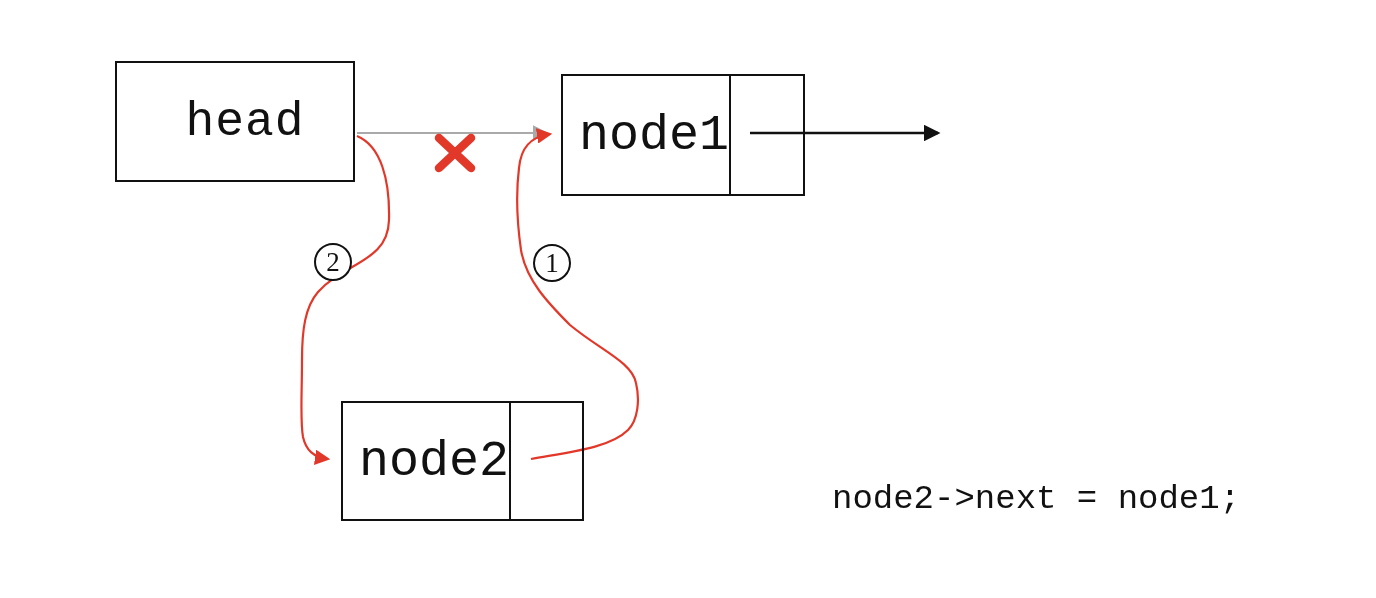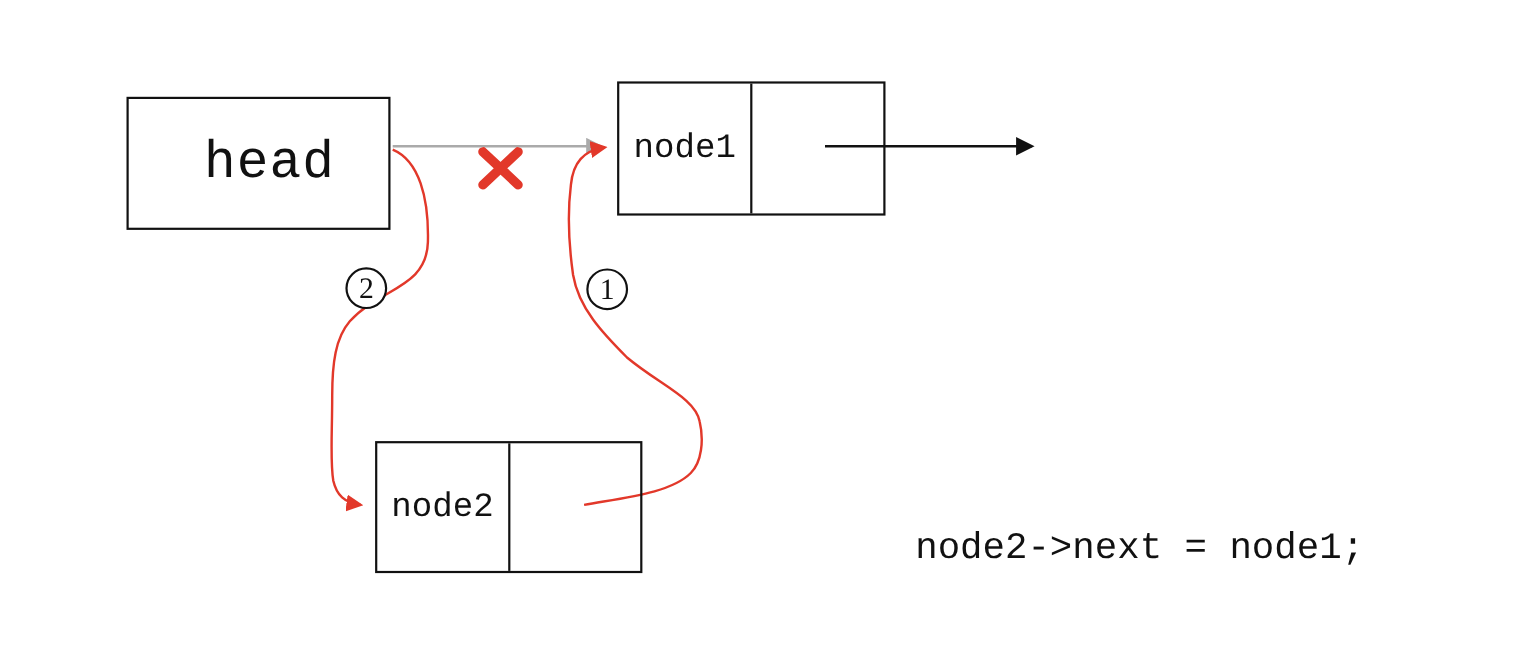--- a/index.html
+++ b/index.html
@@ -27,31 +27,31 @@
   .mk-red{fill:var(--red,#e2382a);}
   .mk-gray{fill:var(--gray,#aaaaaa);}
   .mk-black{fill:var(--black,#111111);}
   .box{
     position:absolute;
     border:2.5px solid var(--black);
     background:transparent;
     box-sizing:border-box;
     display:flex;
   }
-  .box-head{left:115px;top:88px;width:240px;height:121px;
+  .box-head{left:115px;top:61px;width:240px;height:121px;
     align-items:center;justify-content:center;padding-left:20px;}
   .box-node1{left:561px;top:74px;width:244px;height:122px;}
   .box-node2{left:341px;top:401px;width:243px;height:120px;text-align:center;}
   .cell{
     flex:1;display:flex;align-items:center;justify-content:center;
     box-sizing:border-box;
   }
   .cell-data{border-right:2.5px solid var(--black);}
   .label-head{font-size:48px;letter-spacing:1px;}
-  .label-node{font-size:31px;}
+  .label-node{font-size:50px;margin-left:16px;}
   .step-marker{
     position:absolute;width:38px;height:38px;
     border:2.5px solid var(--black);border-radius:50%;
     box-sizing:border-box;
     display:flex;align-items:center;justify-content:center;
     font-family:"Liberation Serif","DejaVu Serif",serif;
     font-size:27px;line-height:1;background:#ffffff;
   }
   .step-2{left:314px;top:243px;}
   .step-1{left:533px;top:244px;}

